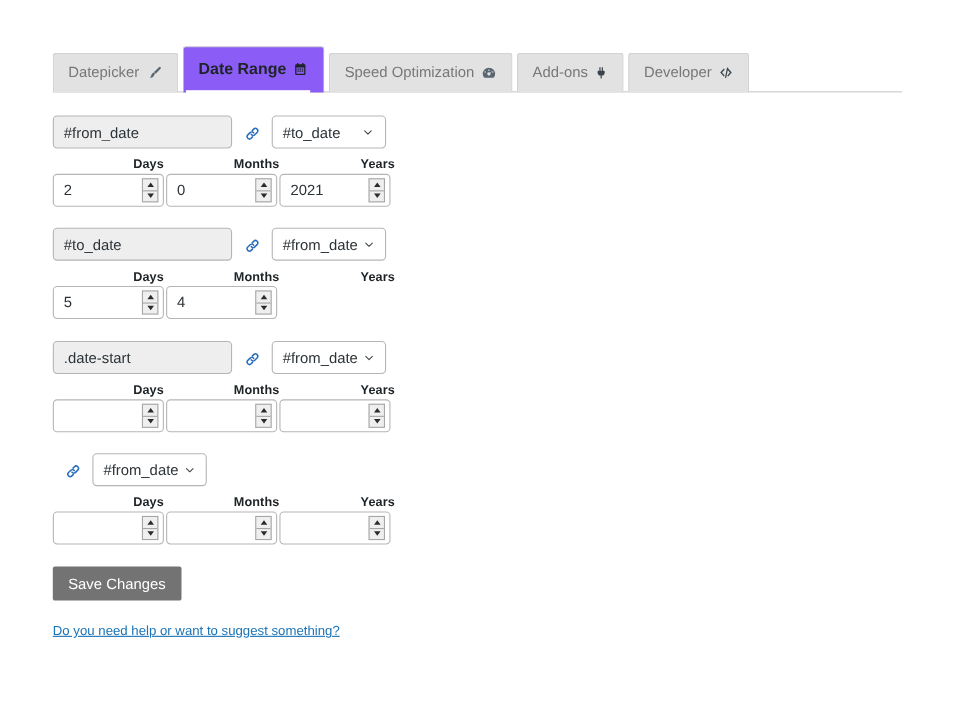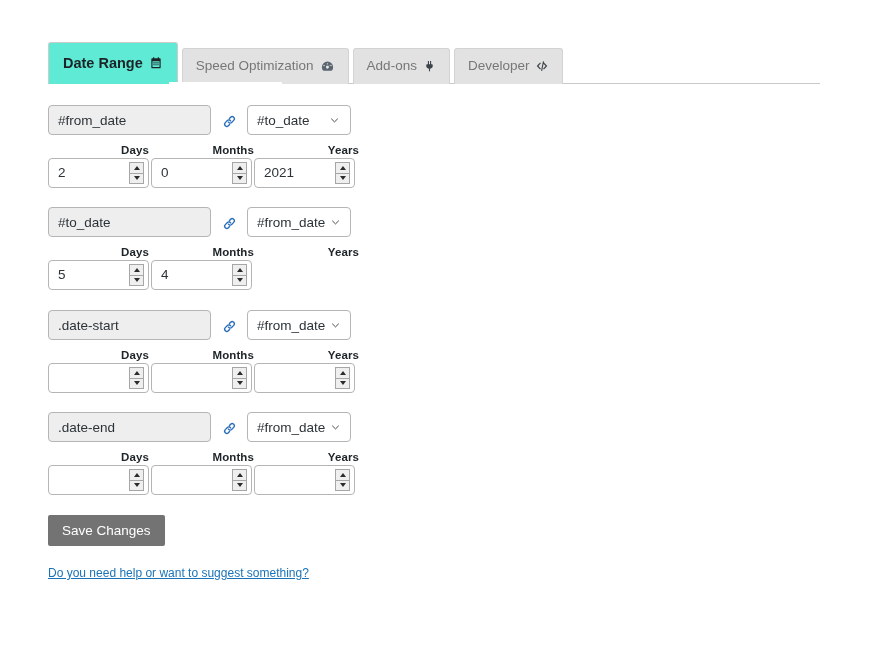--- a/index.html
+++ b/index.html
@@ -43,21 +43,21 @@
     font-size: 13.5px;
     color: #777777;
     line-height: 1;
     white-space: nowrap;
     cursor: pointer;
     box-sizing: border-box;
     height: 36px;
   }
 
   .tab.active {
-    background: #5eead4;
+    background: #8b5cf6;
     border-color: #cccccc;
     color: #1d2327;
     font-weight: 600;
     font-size: 14.5px;
     height: 42px;
     padding: 10px 14px 11px 14px;
     position: relative;
     z-index: 5;
   }
 
@@ -260,20 +260,28 @@
   }
 </style>
 </head>
 <body>
 
 <div class="page">
 
   <div class="tab-divider"></div>
 
   <div class="tabbar">
+      <div class="tab">
+        <span>Datepicker</span>
+        <span class="tab-icon">
+          <svg width="15" height="15" viewBox="0 0 24 24" fill="#5a6570">
+            <path d="M20.7 3.3a1.6 1.6 0 0 0-2.3 0l-7.1 7.1 2.3 2.3 7.1-7.1a1.6 1.6 0 0 0 0-2.3zM9.6 11.9l-1.1 1.1c-1 1-1.2 2-1.6 3-.3.8-.7 1.4-1.6 2.2.9.4 2 .5 2.9.2 1.3-.4 2-1.1 2.5-2.2.4-.9.6-1.6 1.2-2.2l1-1-2.3-2.3z"></path>
+          </svg>
+        </span>
+      </div>
       <div class="tab active">
         <span>Date Range</span>
         <span class="tab-icon">
           <svg width="14" height="14" viewBox="0 0 24 24" fill="#1d2327">
             <path d="M7 2v2H5.5A1.5 1.5 0 0 0 4 5.5v14A1.5 1.5 0 0 0 5.5 21h13a1.5 1.5 0 0 0 1.5-1.5v-14A1.5 1.5 0 0 0 18.5 4H17V2h-2v2H9V2H7zM6 9h12v10H6V9zm1.5 1.8v2h2.2v-2H7.5zm3.4 0v2h2.2v-2h-2.2zm3.4 0v2h2.2v-2h-2.2zM7.5 14v2h2.2v-2H7.5zm3.4 0v2h2.2v-2h-2.2zm3.4 0v2h2.2v-2h-2.2z"></path>
           </svg>
         </span>
       </div>
       <div class="tab">
         <span>Speed Optimization</span>
@@ -463,21 +471,20 @@
                 </span>
                 <span class="sp sp-down">
                   <span class="tri-down"></span>
                 </span>
               </span>
             </div>
           </div>
         </div>
         <div class="rule-block" style="top: 412px;">
           <div class="top-line">
-            <input class="selector-input" type="text" value=".date-end" style="">
             <span class="link-icon">
               <svg width="19" height="19" viewBox="0 0 24 24" fill="#2a6ebb">
                 <path d="M9.9 13.4a3.6 3.6 0 0 0 5.4.4l2.6-2.6a3.6 3.6 0 0 0-5.1-5.1l-1.5 1.5a.9.9 0 0 0 1.3 1.3l1.5-1.5a1.8 1.8 0 0 1 2.6 2.6l-2.6 2.6a1.8 1.8 0 0 1-2.7-.2.9.9 0 0 0-1.5 1zm4.2-2.8a3.6 3.6 0 0 0-5.4-.4l-2.6 2.6a3.6 3.6 0 0 0 5.1 5.1l1.5-1.5a.9.9 0 0 0-1.3-1.3l-1.5 1.5a1.8 1.8 0 0 1-2.6-2.6l2.6-2.6a1.8 1.8 0 0 1 2.7.2.9.9 0 0 0 1.5-1z"></path>
               </svg>
             </span>
             <div class="target-select">
               <span class="sel-value">#from_date</span>
               <span class="chev">
                 <svg width="13" height="13" viewBox="0 0 24 24" fill="none">
                   <path d="M6.5 9.2 12 14.6l5.5-5.4" fill="none" stroke="#444" stroke-width="1.8" stroke-linecap="round" stroke-linejoin="round"></path>

